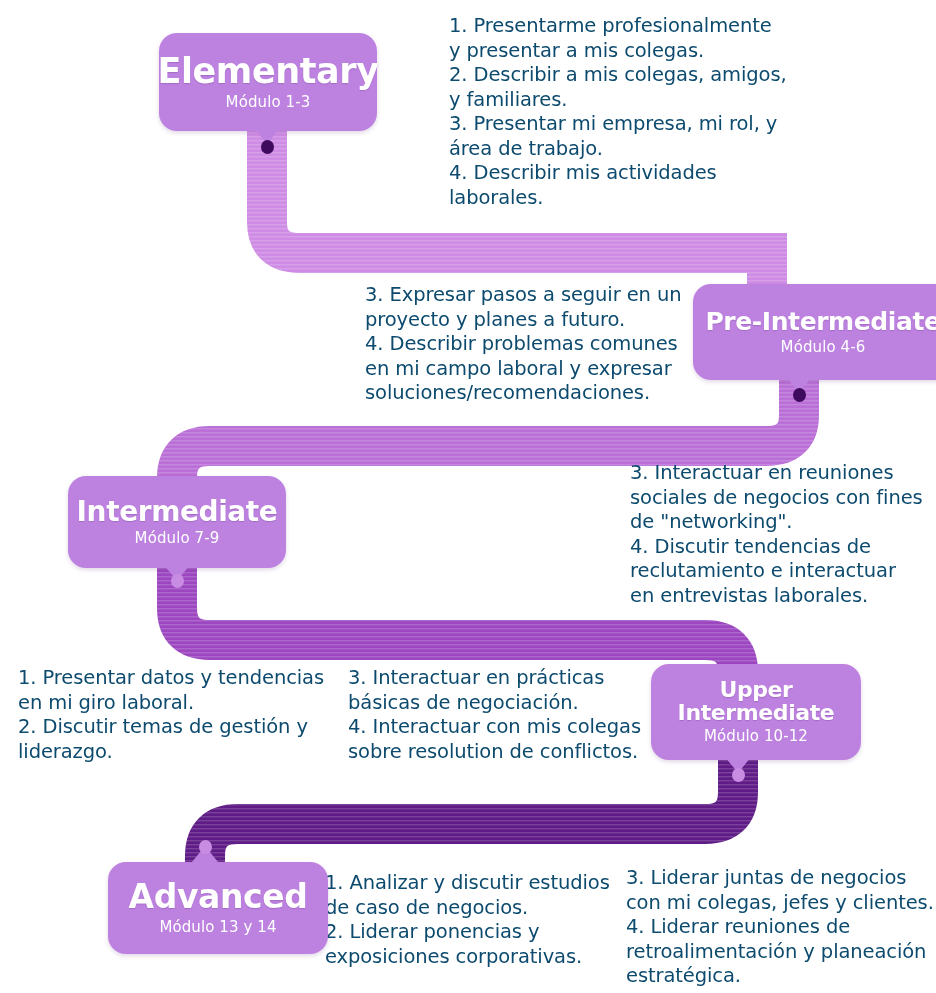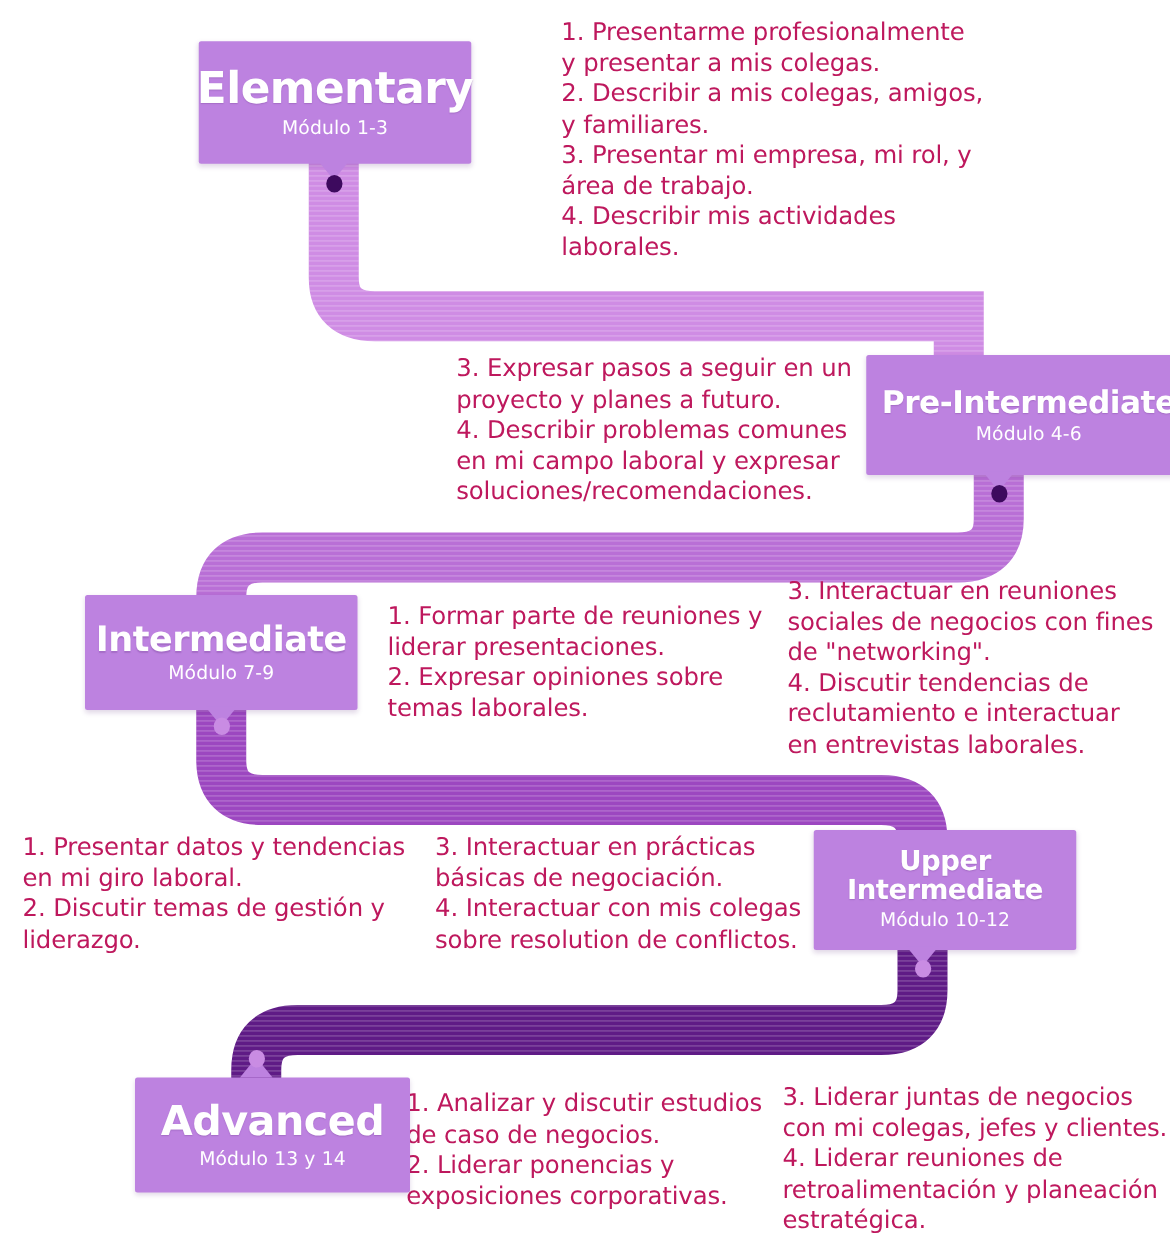--- a/index.html
+++ b/index.html
@@ -23,21 +23,21 @@
     top: 0;
     width: 936px;
     height: 993px;
     pointer-events: none;
   }
 
   
   .level-box {
     position: absolute;
     box-sizing: border-box;
-    border-radius: 2px;
+    border-radius: 18px;
     display: flex;
     flex-direction: column;
     align-items: center;
     justify-content: center;
     text-align: center;
     color: #ffffff;
     z-index: 5;
     box-shadow: 0 2px 4px rgba(90, 40, 120, 0.18);
   }
   .level-title {
@@ -64,21 +64,21 @@
     border-right: 13px solid transparent;
   }
   .tail-up {
     border-left: 13px solid transparent;
     border-right: 13px solid transparent;
   }
 
   
   .text-block {
     position: absolute;
-    color: #be185d;
+    color: #0c4a6e;
     font-size: 19.5px;
     line-height: 1.26;
     letter-spacing: -0.1px;
     z-index: 4;
     white-space: pre-line;
   }
 
   
   .node-dot {
     position: absolute;
@@ -165,24 +165,20 @@
 4. Describir mis actividades
 laborales.</div>
 
 
   <div class="text-block" style="left:365px; top:283px; width:330px;">3. Expresar pasos a seguir en un
 proyecto y planes a futuro.
 4. Describir problemas comunes
 en mi campo laboral y expresar
 soluciones/recomendaciones.</div>
 
-  <div class="text-block" style="left:310px; top:481px; width:310px;">1. Formar parte de reuniones y
-liderar presentaciones.
-2. Expresar opiniones sobre
-temas laborales.</div>
 
   <div class="text-block" style="left:630px; top:461px; width:305px;">3. Interactuar en reuniones
 sociales de negocios con fines
 de "networking".
 4. Discutir tendencias de
 reclutamiento e interactuar
 en entrevistas laborales.</div>
 
   <div class="text-block" style="left:18px; top:666px; width:310px;">1. Presentar datos y tendencias
 en mi giro laboral.

